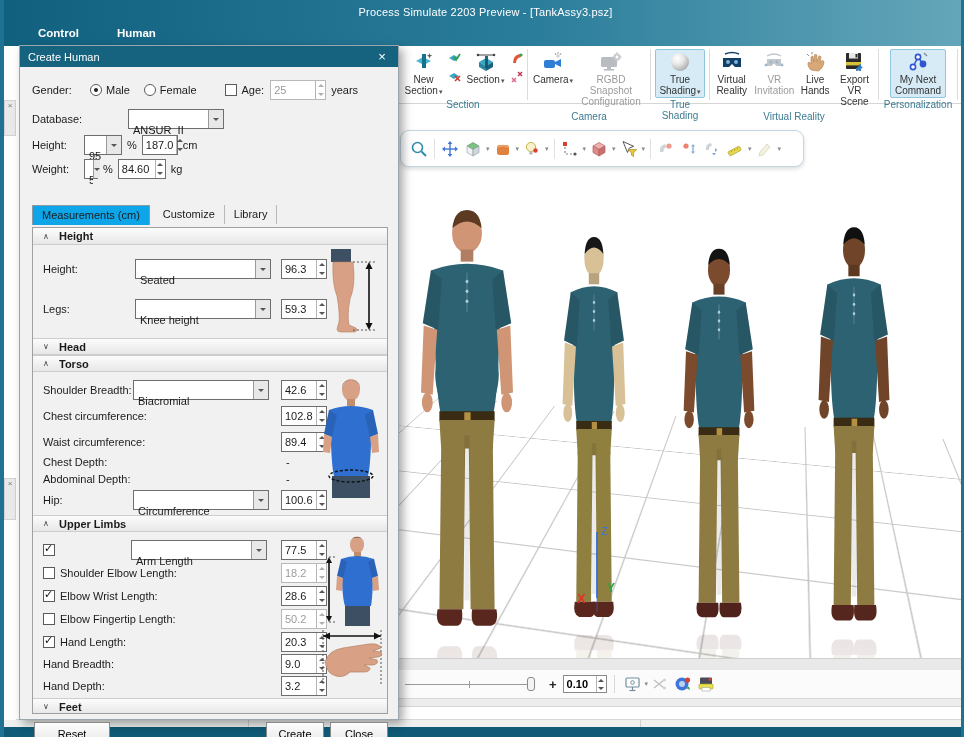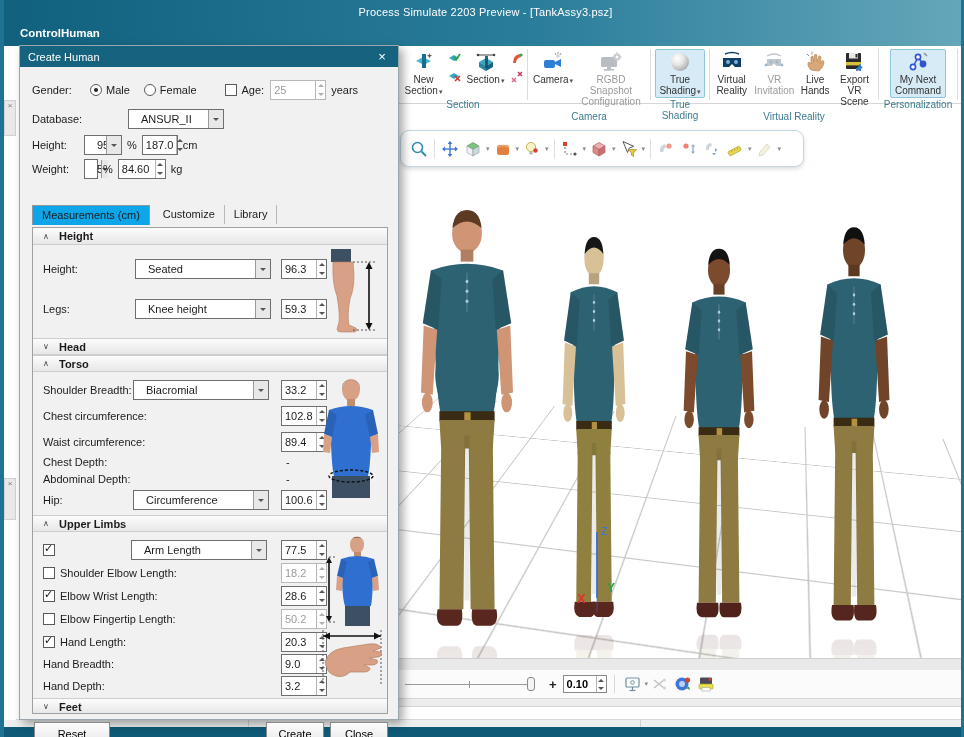--- a/index.html
+++ b/index.html
@@ -6,21 +6,21 @@
   html,body { background:#dfe3e6; }
   body { font-family:"Liberation Sans", sans-serif; }
   .app { position:relative; width:964px; height:737px; background:#fff; overflow:hidden;
          border-left:4px solid #1f7292; border-right:3px solid #1f7292; }
 
   
   .titlebar { position:absolute; left:-4px; top:0; width:971px; height:46px;
     background:linear-gradient(90deg,#10607e 0%,#2a7d9b 55%,#66a7ba 100%); z-index:5; }
   .win-title { position:absolute; top:6px; left:0; width:100%; text-align:center;
     color:#fff; font-size:11px; letter-spacing:.2px; }
-  .menubar { position:absolute; top:27px; left:20px; display:flex; }
+  .menubar { position:absolute; top:27px; left:38px; display:flex; gap:38px; }
   .menu-item { color:#fff; font-size:11.5px; font-weight:600; cursor:default; }
 
   
   .ribbon { position:absolute; left:395px; top:46px; width:563px; height:58px; background:#fff;
     border-bottom:1px solid #d5d5d5; display:flex; align-items:stretch; z-index:2; }
   .rgroup { display:flex; flex-direction:column; padding-top:2px; }
   .rbtns { flex:1; display:flex; align-items:flex-start; justify-content:center; gap:2px; padding:1px 3px; }
   .rbtn { display:flex; flex-direction:column; align-items:center; width:46px; padding:1px 1px;
     border:1px solid transparent; border-radius:2px; cursor:default; }
   .rbtn.sel { background:#d6ebf5; border-color:#8fc6dd; }
@@ -93,21 +93,21 @@
   .dlg-body { position:relative; height:653px; font-size:11px; color:#1b1b1b; }
 
   .frow { position:absolute; left:12px; display:flex; align-items:center; }
   .flabel { margin-right:6px; }
   .radio { width:12px; height:12px; border:1px solid #5a5a5a; border-radius:50%; background:#fff; position:relative; margin-right:4px; }
   .radio.on::after { content:""; position:absolute; left:3px; top:3px; width:4px; height:4px; border-radius:50%; background:#222; }
   .cb { width:12px; height:12px; border:1px solid #5a5a5a; background:#fff; margin-right:5px; position:relative; flex:none; }
   .cb.on::after { content:"✓"; position:absolute; left:0px; top:-3px; font-size:11px; color:#111; }
 
   .dd { display:flex; height:20px; border:1px solid #6e6e6e; background:#fff; }
-  .dd .ddval { flex:1; padding:3px 4px; white-space:nowrap; overflow:hidden;margin-left:8px; }
+  .dd .ddval { flex:1; padding:14px 4px; white-space:nowrap; overflow:hidden; }
   .dd .ddbtn { width:15px; border-left:1px solid #9a9a9a; background:#e8e8e8; display:flex; align-items:center; justify-content:center; }
   .spin { display:flex; height:20px; width:46px; border:1px solid #6e6e6e; background:#fff; flex:none; }
   .spin .spinval { flex:1; padding:3px 3px; }
   .spin.dis { border-color:#b8b8b8; }
   .spin.dis .spinval { color:#9c9c9c; }
 
   .tabs { position:absolute; left:12px; top:136px; display:flex; align-items:flex-end; height:21px; }
   .tab { padding:3px 9px 4px; border-right:1px solid #b9b9b9; cursor:default; }
   .tab.active { border:1px solid #8a9aa4; border-bottom:none; background:#0ea5e9; position:relative; top:1px; margin-right:4px; }
 
@@ -910,21 +910,21 @@
         <div class="sec-c" style="height:143px">
           <div class="mrow" style="top:8px">
             <span class="mlabel mlw90">Shoulder Breadth:</span>
             <span class="dd ddw">
                 <span class="ddval">Biacromial</span>
                 <span class="ddbtn">
                   <span class="tri-d"></span>
                 </span>
               </span>
             <span class="spin spin-right">
-                <span class="spinval">33.2</span>
+                <span class="spinval">42.6</span>
                 <span class="spinbtns">
                   <i>
                     <span class="tri-u"></span>
                   </i>
                   <i>
                     <span class="tri-d"></span>
                   </i>
                 </span>
               </span>
           </div>

